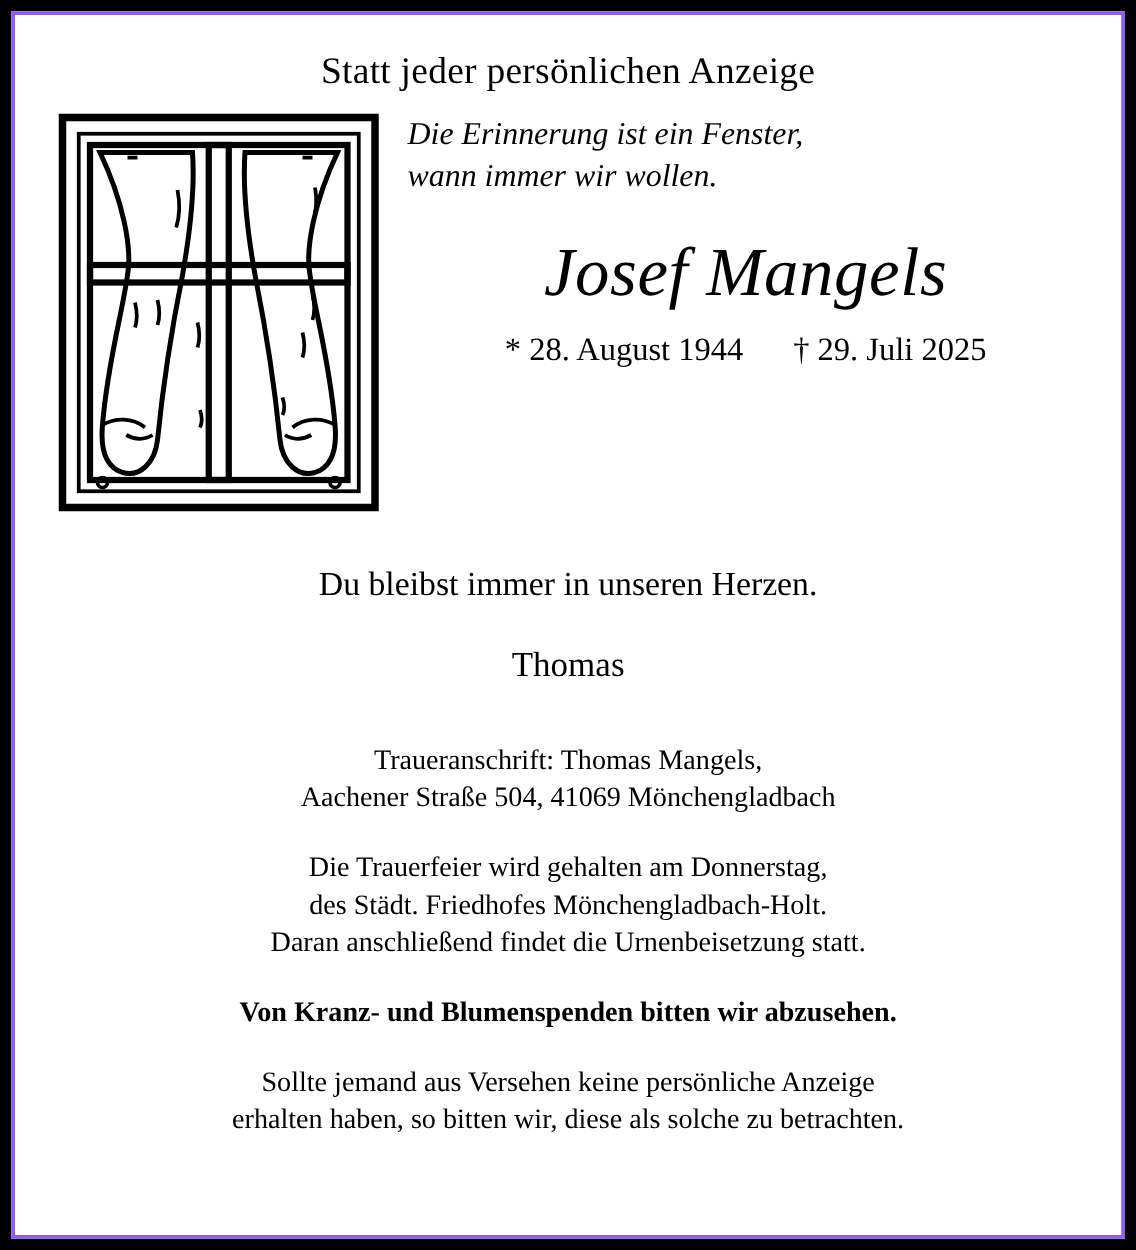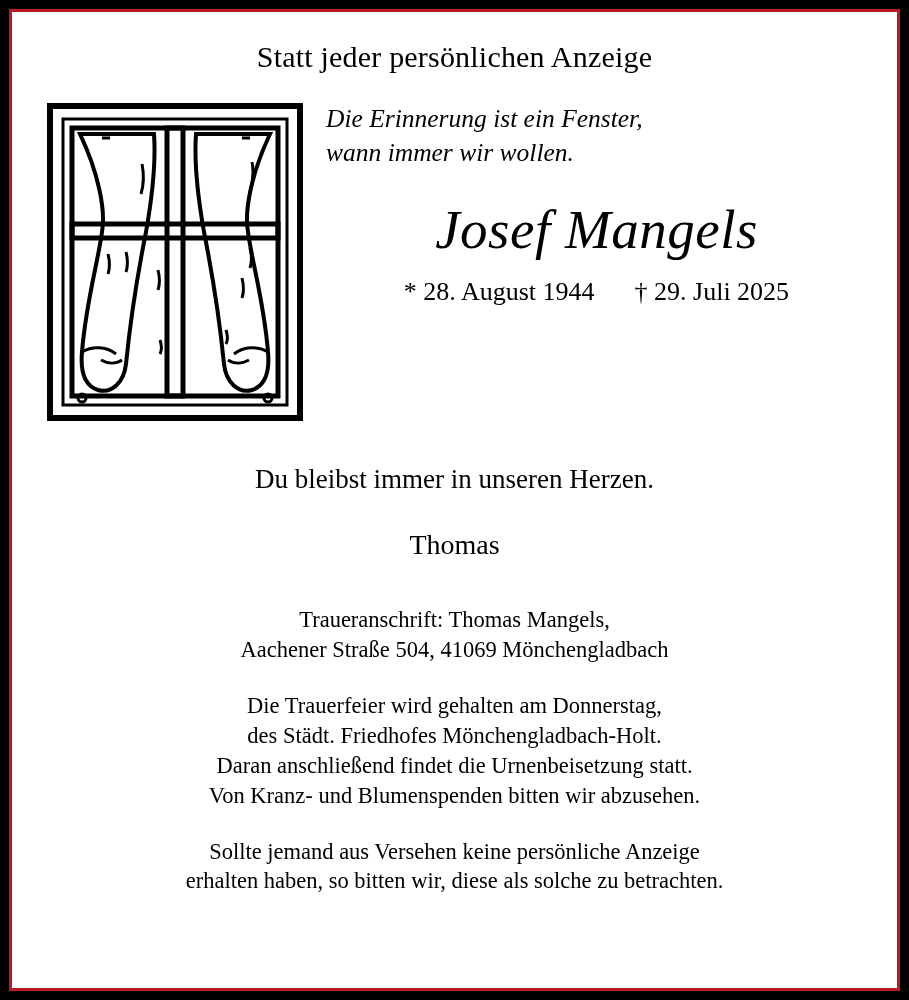--- a/index.html
+++ b/index.html
@@ -19,37 +19,37 @@
     width: 909px;
     height: 1000px;
     padding: 9px;
     background: #000000;
   }
   .inner-frame {
     box-sizing: border-box;
     width: 100%;
     height: 100%;
     background: #ffffff;
-    border: 3px solid #b91c1c;
+    border: 3px solid #8b5cf6;
     padding: 14px 26px 10px 26px;
     display: flex;
     flex-direction: column;
   }
   .headline {
     text-align: center;
     font-size: 30px;
     letter-spacing: 0.2px;
     margin-top: 14px;
     margin-bottom: 10px;
   }
   .top-area {
     display: flex;
     flex-direction: row;
     align-items: flex-start;
-    margin-top: 12px;
+    margin-top: 0;
   }
   .window-art {
     width: 270px;
     flex: 0 0 270px;
     padding-left: 8px;
     padding-top: 6px;
   }
   .window-art svg {
     display: block;
   }
@@ -103,20 +103,22 @@
     font-size: 22.5px;
     line-height: 1.33;
   }
   .address-block {
     margin-top: 44px;
   }
   .service-block {
     margin-top: 26px;
   }
   .flowers-block {
+    margin-top: 26px;
+    font-weight: bold;
   }
   .notice-block {
     margin-top: 26px;
   }
 </style>
 </head>
 <body>
 
 <div class="obituary">
   <div class="inner-frame">

